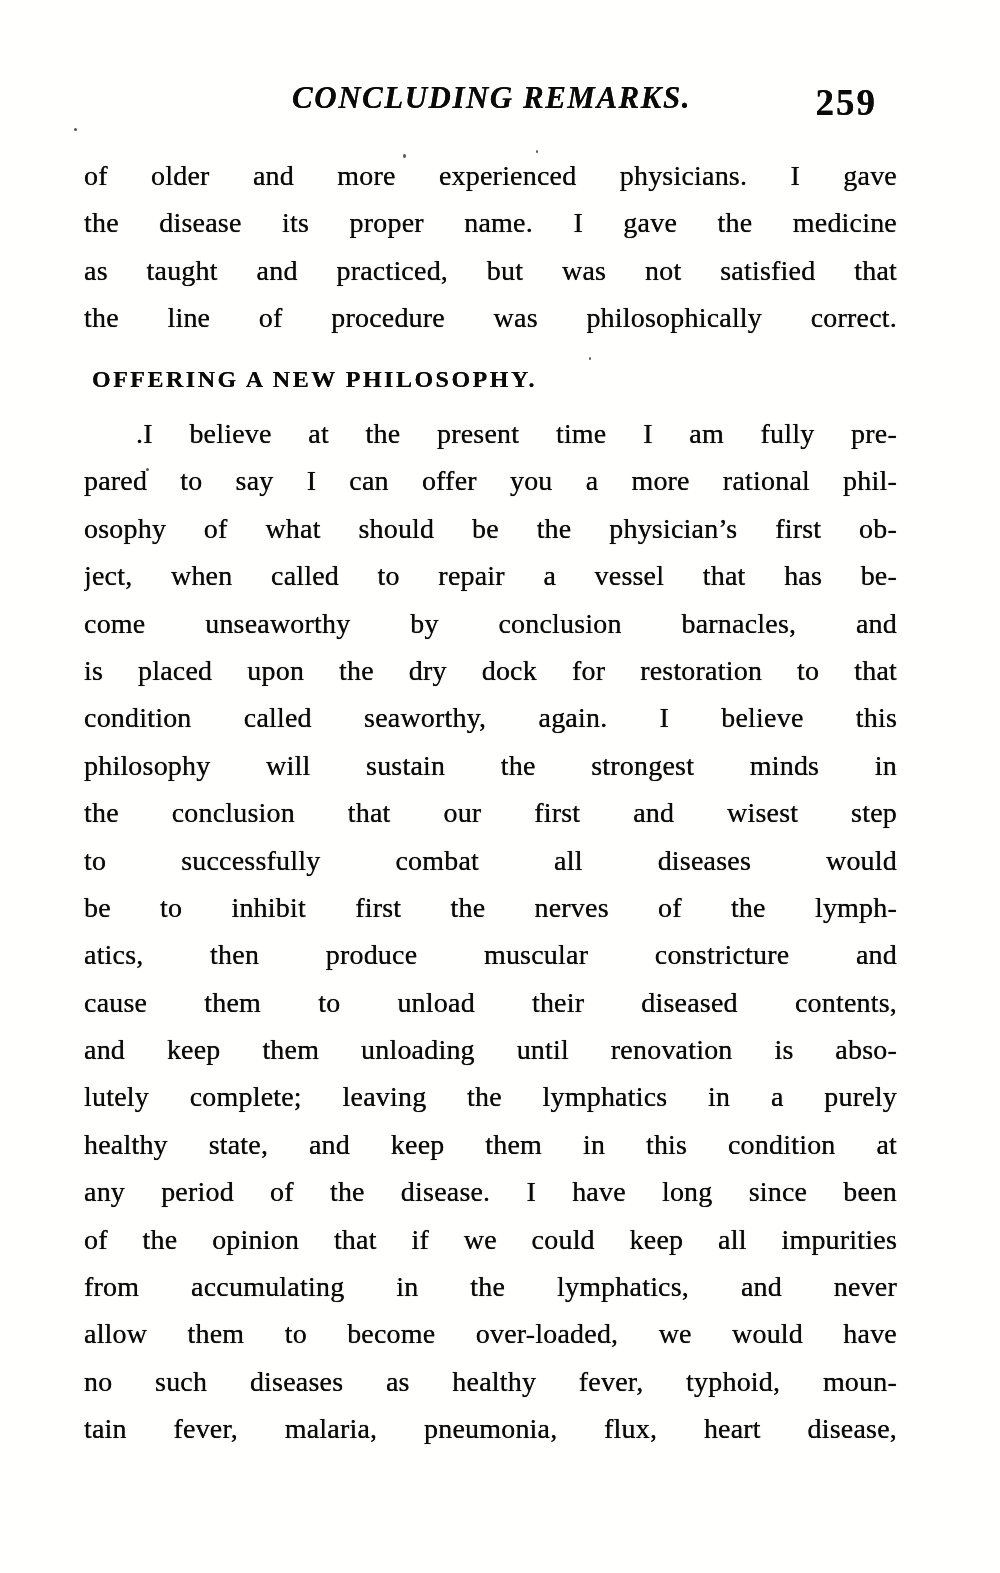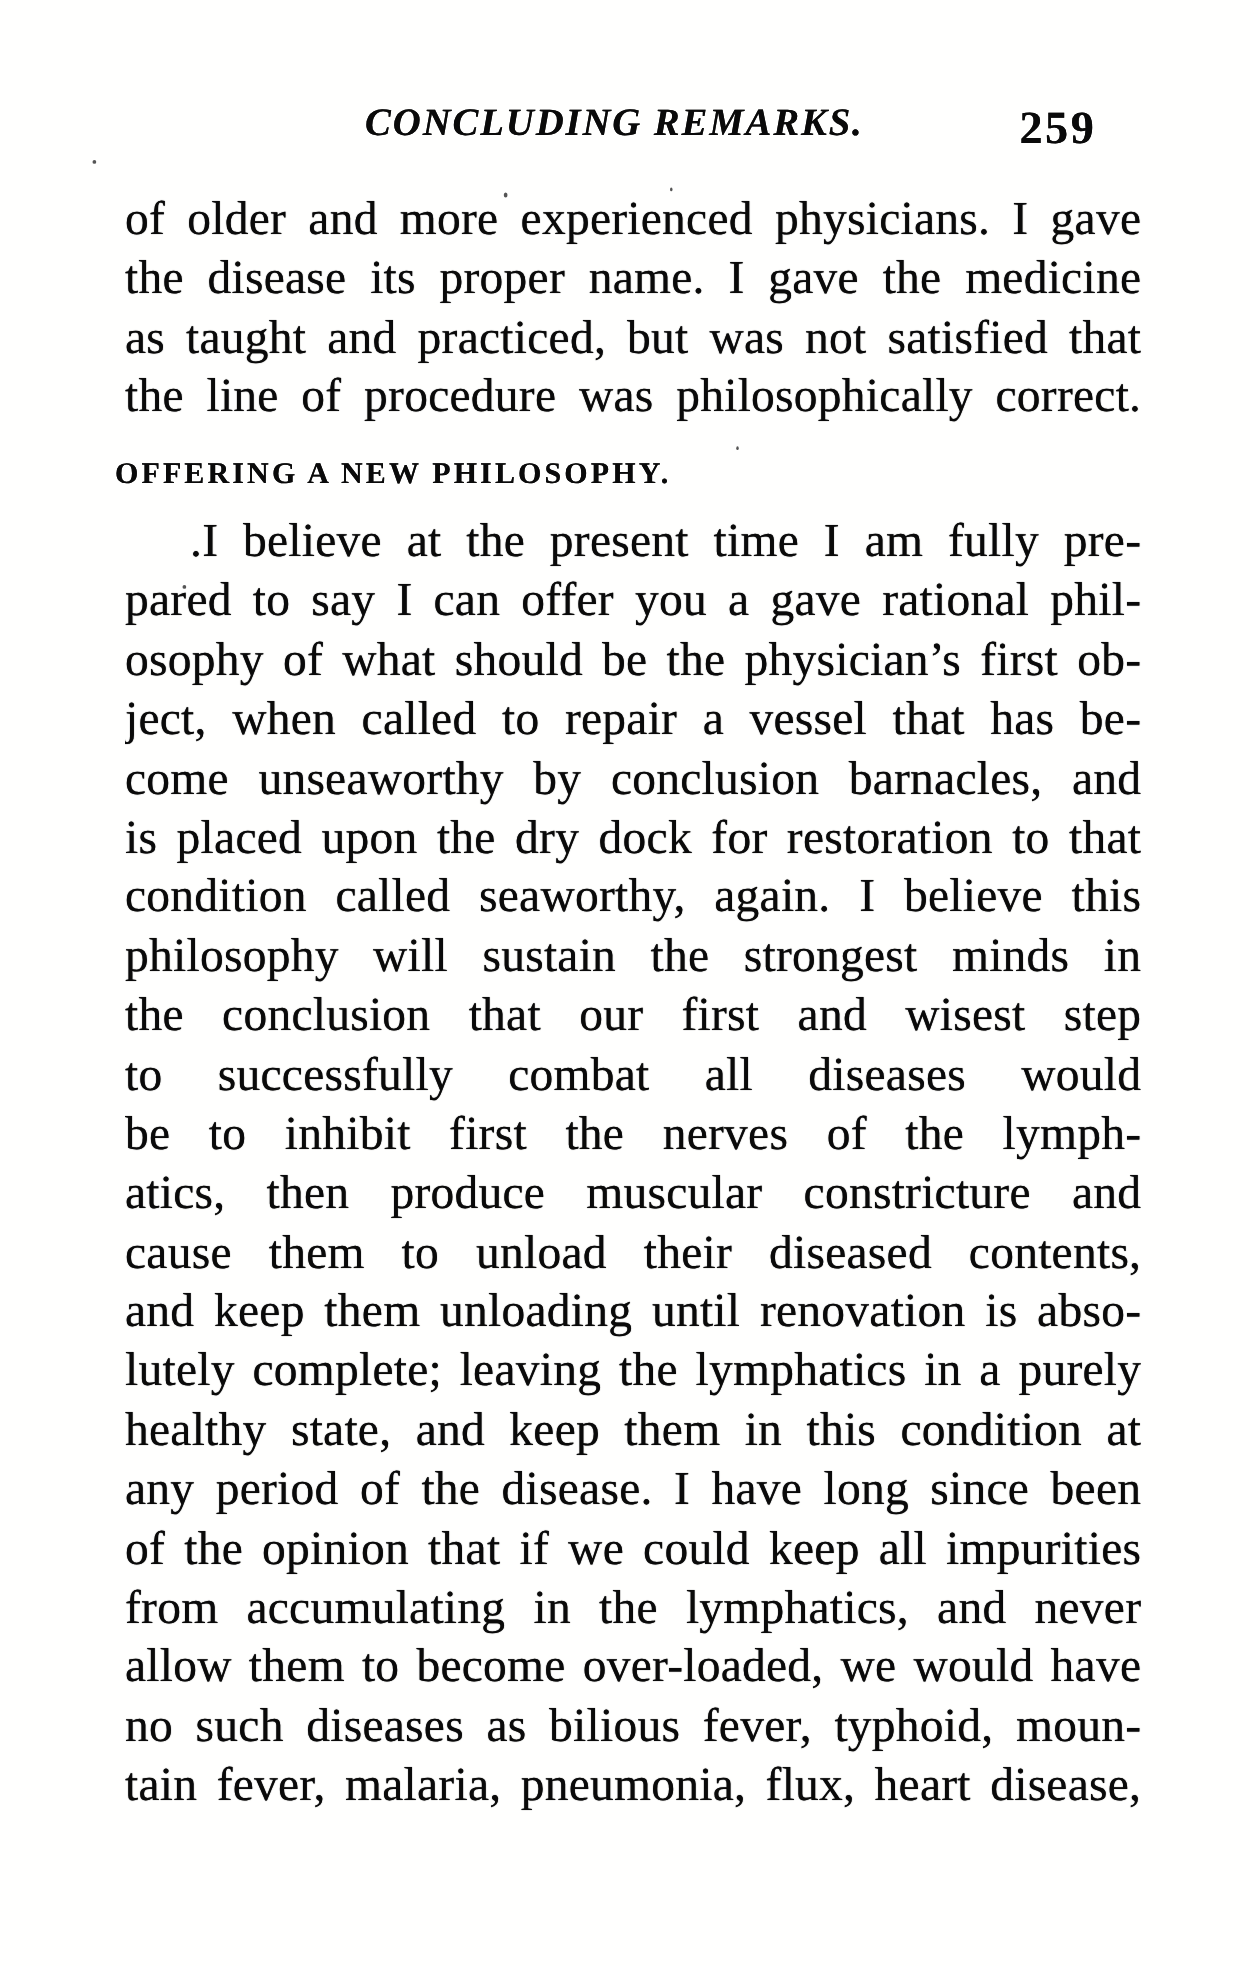--- a/index.html
+++ b/index.html
@@ -36,23 +36,23 @@
     position: absolute;
     right: 28px;
     top: 1px;
     font-size: 37px;
     font-weight: 600;
     letter-spacing: 2px;
     text-shadow: 0 0 0.5px rgba(0,0,0,0.85);
   }
   .para {
     position: absolute;
-    left: 100px;
+    left: 84px;
     width: 813px;
-    font-size: 38px;
+    font-size: 28px;
     line-height: 47.4px;
     letter-spacing: 0.2px;
     text-shadow: 0 0 0.7px rgba(0,0,0,0.9);
   }
   .para-continuation { top: 152px; }
   .para-body { top: 410px; }
   .line {
     text-align: justify;
     text-align-last: justify;
     white-space: normal;
@@ -93,40 +93,40 @@
     <div class="line">of older and more experienced physicians. I gave</div>
     <div class="line">the disease its proper name. I gave the medicine</div>
     <div class="line">as taught and practiced, but was not satisfied that</div>
     <div class="line">the line of procedure was philosophically correct.</div>
   </div>
 
   <h2 class="section-heading">OFFERING A NEW PHILOSOPHY.</h2>
 
   <div class="para para-body">
     <div class="line indent">.I believe at the present time I am fully pre-</div>
-    <div class="line">pared to say I can offer you a gave rational phil-</div>
+    <div class="line">pared to say I can offer you a more rational phil-</div>
     <div class="line">osophy of what should be the physician’s first ob-</div>
     <div class="line">ject, when called to repair a vessel that has be-</div>
     <div class="line">come unseaworthy by conclusion barnacles, and</div>
     <div class="line">is placed upon the dry dock for restoration to that</div>
     <div class="line">condition called seaworthy, again. I believe this</div>
     <div class="line">philosophy will sustain the strongest minds in</div>
     <div class="line">the conclusion that our first and wisest step</div>
     <div class="line">to successfully combat all diseases would</div>
     <div class="line">be to inhibit first the nerves of the lymph-</div>
     <div class="line">atics, then produce muscular constricture and</div>
     <div class="line">cause them to unload their diseased contents,</div>
     <div class="line">and keep them unloading until renovation is abso-</div>
     <div class="line">lutely complete; leaving the lymphatics in a purely</div>
     <div class="line">healthy state, and keep them in this condition at</div>
     <div class="line">any period of the disease. I have long since been</div>
     <div class="line">of the opinion that if we could keep all impurities</div>
     <div class="line">from accumulating in the lymphatics, and never</div>
     <div class="line">allow them to become over-loaded, we would have</div>
-    <div class="line">no such diseases as bilious fever, typhoid, moun-</div>
+    <div class="line">no such diseases as healthy fever, typhoid, moun-</div>
     <div class="line">tain fever, malaria, pneumonia, flux, heart disease,</div>
   </div>
 
   <div class="ink-speck" style="left:74px; top:128px; width:3px; height:3px;"></div>
   <div class="ink-speck" style="left:403px; top:154px; width:3px; height:4px;"></div>
   <div class="ink-speck" style="left:536px; top:150px; width:2px; height:3px;"></div>
   <div class="ink-speck" style="left:589px; top:357px; width:2px; height:3px;"></div>
   <div class="ink-speck" style="left:146px; top:468px; width:3px; height:3px;"></div>
 
 </div>

